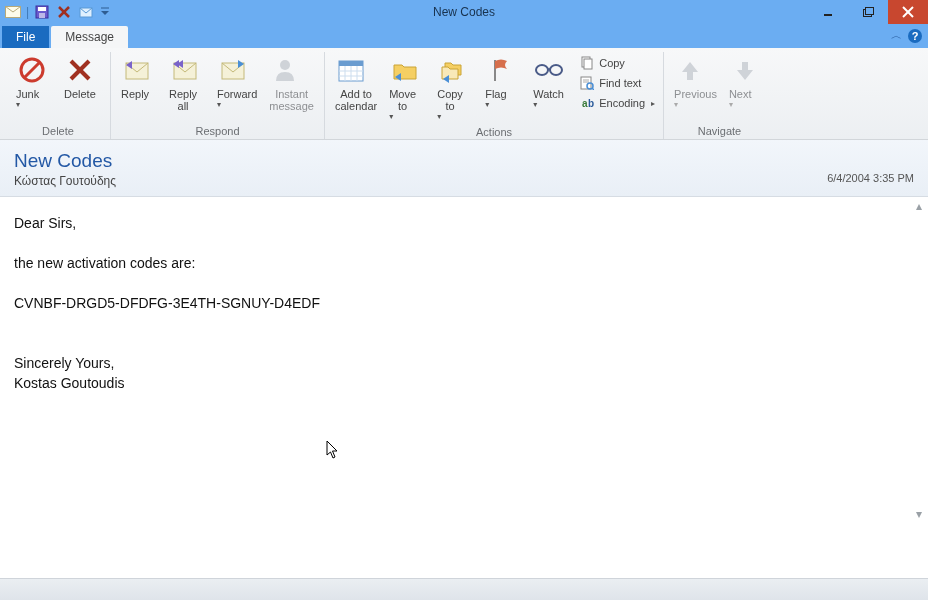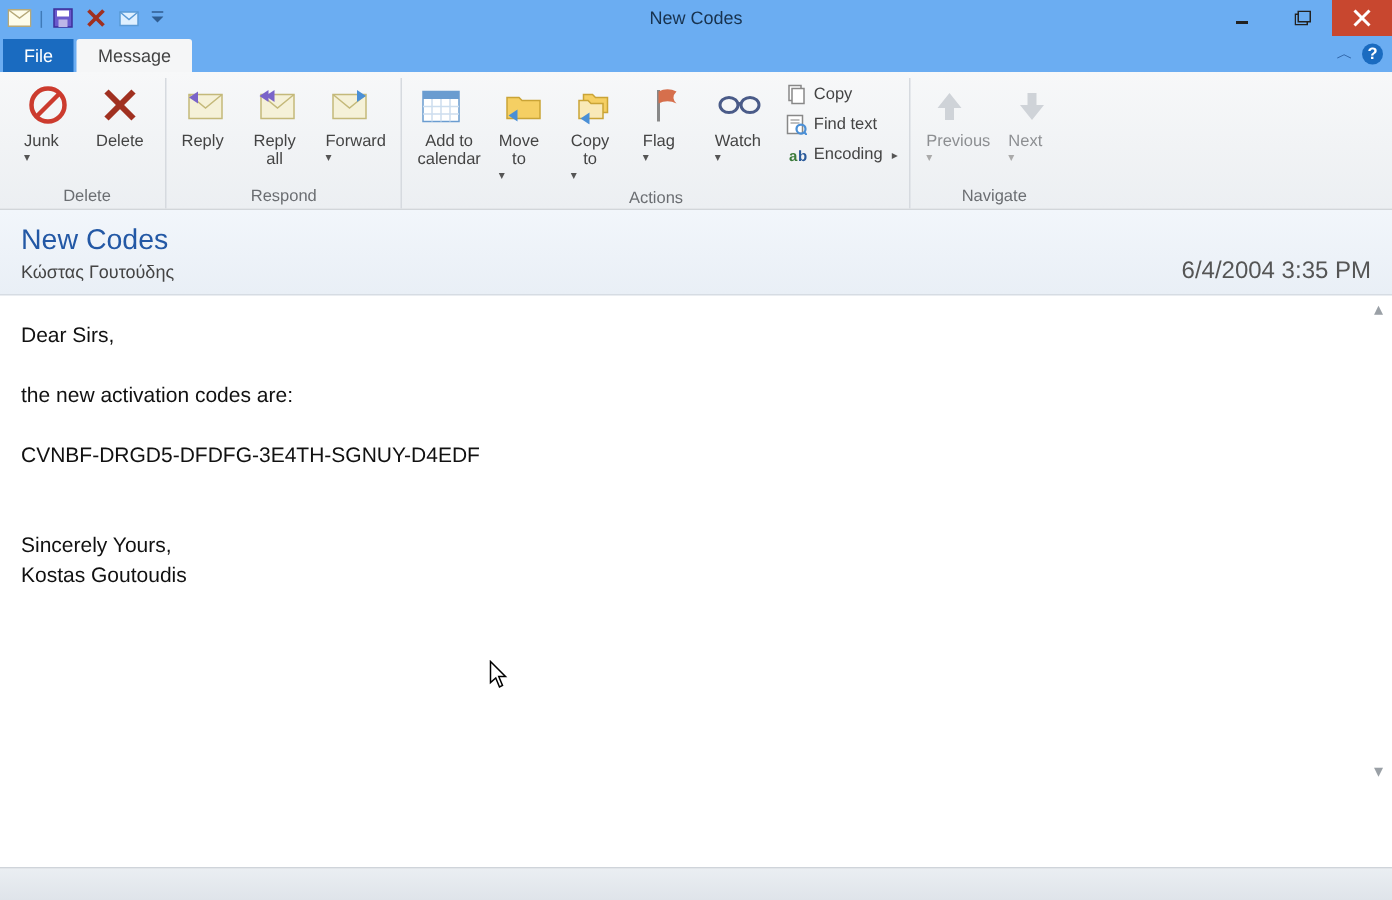--- a/index.html
+++ b/index.html
@@ -172,21 +172,21 @@
   }
   .msgheader .from {
     color: #444;
     font-size: 12px;
   }
   .msgheader .date {
     position: absolute;
     right: 14px;
     top: 32px;
     color: #555;
-    font-size: 16px;
+    font-size: 11px;
   }
   .msgheader .to-row {
     margin-top: 6px;
     font-size: 12px;
     color: #666;
   }
   .msgheader .to-row .to-val { color:#333; }
 
   
   .body-area {
@@ -348,20 +348,30 @@
       <div class="rbtn">
         <div class="icon">
           <svg width="30" height="26" viewBox="0 0 30 26">
               <rect x="4" y="6" width="22" height="16" fill="#f5f1d8" stroke="#c4b97a"></rect>
               <polyline points="4,6 15,15 26,6" fill="none" stroke="#c4b97a"></polyline>
               <path d="M20 3 L26 7 L20 11 Z" fill="#4a8fd6"></path>
             </svg>
         </div>
         <div class="lbl">Forward</div>
         <div class="arrow">▾</div>
+      </div>
+      <div class="rbtn disabled">
+        <div class="icon">
+          <svg width="26" height="26" viewBox="0 0 26 26">
+              <circle cx="13" cy="8" r="5" fill="#cfd3d8"></circle>
+              <path d="M4 24 Q4 15 13 15 Q22 15 22 24 Z" fill="#cfd3d8"></path>
+            </svg>
+        </div>
+        <div class="lbl">Instant
+message</div>
       </div>
     </div>
     <div class="label">Respond</div>
   </div>
 
   <div class="group">
     <div class="buttons">
       <div class="rbtn">
         <div class="icon">
           <svg width="28" height="26" viewBox="0 0 28 26">

